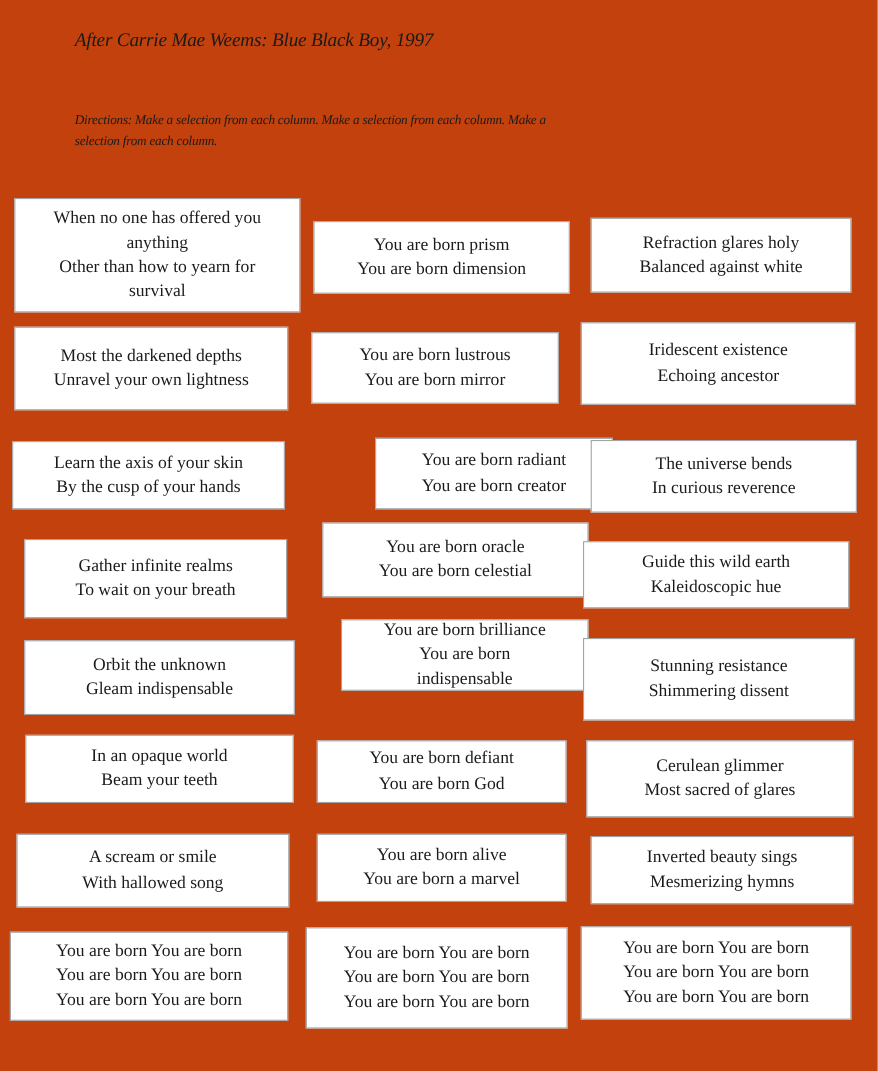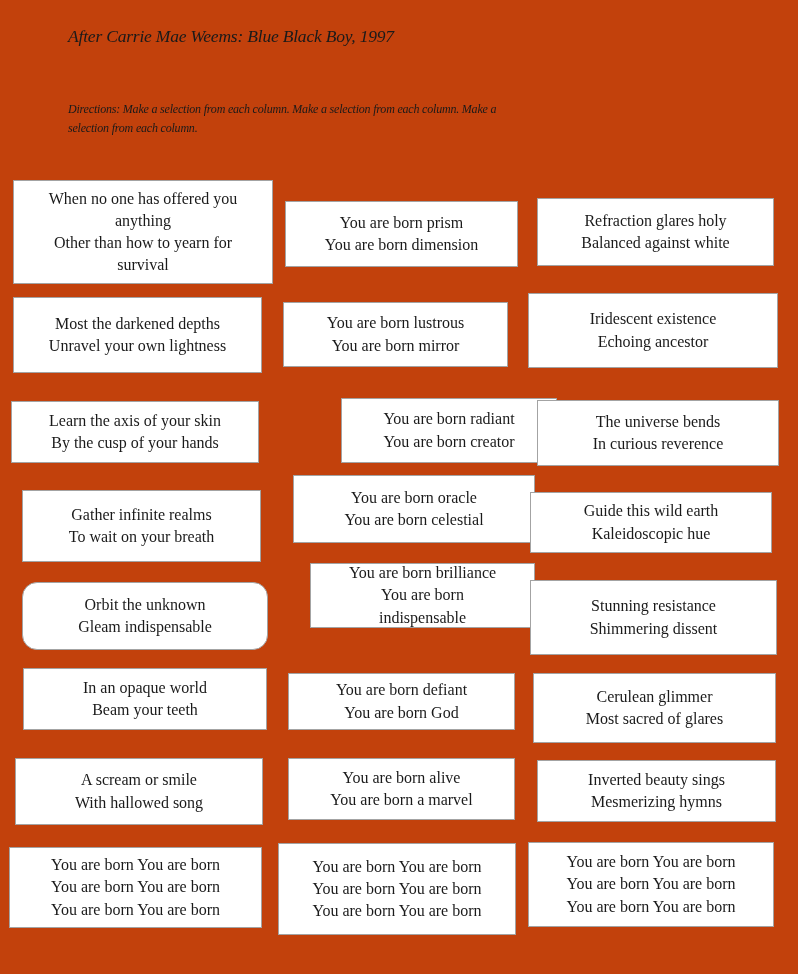--- a/index.html
+++ b/index.html
@@ -60,21 +60,21 @@
   <div class="box" style="left:13px;  top:180px; width:260px; height:104px;">When no one has offered you
 anything
 Other than how to yearn for
 survival</div>
   <div class="box" style="left:13px;  top:297px; width:249px; height:76px;">Most the darkened depths
 Unravel your own lightness</div>
   <div class="box" style="left:11px;  top:401px; width:248px; height:62px;">Learn the axis of your skin
 By the cusp of your hands</div>
   <div class="box" style="left:22px;  top:490px; width:239px; height:72px;">Gather infinite realms
 To wait on your breath</div>
-  <div class="box" style="left:22px;  top:582px; width:246px; height:68px;border-radius:15px;">Orbit the unknown
+  <div class="box" style="left:22px;  top:582px; width:246px; height:68px;">Orbit the unknown
 Gleam indispensable</div>
   <div class="box" style="left:23px;  top:668px; width:244px; height:62px;">In an opaque world
 Beam your teeth</div>
   <div class="box" style="left:15px;  top:758px; width:248px; height:67px;">A scream or smile
 With hallowed song</div>
   <div class="box" style="left:9px;   top:847px; width:253px; height:81px;">You are born You are born
 You are born You are born
 You are born You are born</div>
 
   <div class="box" style="left:285px; top:201px; width:233px; height:66px;">You are born prism

